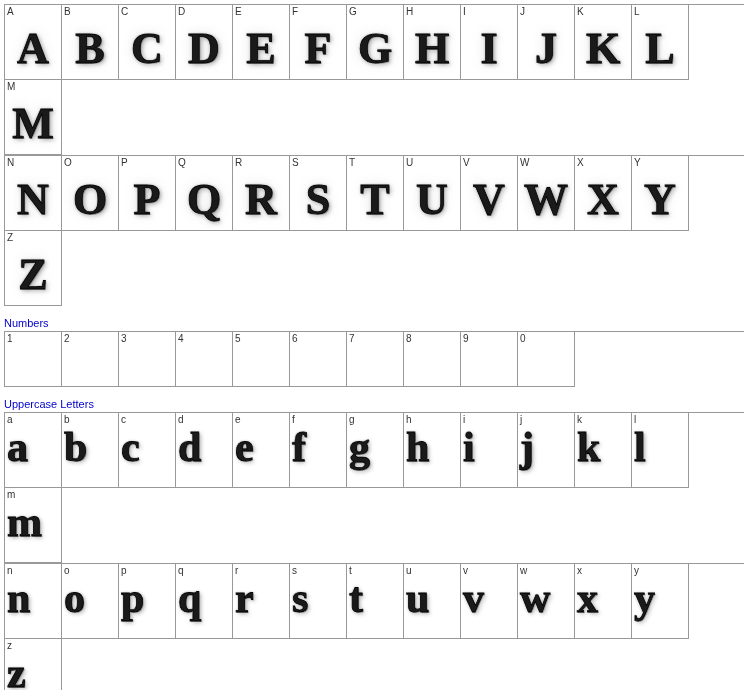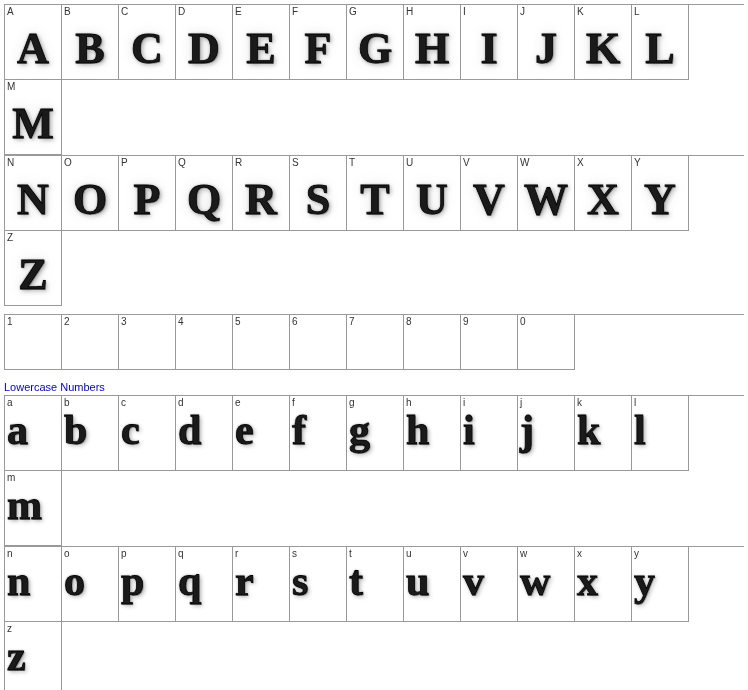--- a/index.html
+++ b/index.html
@@ -253,20 +253,21 @@
           <span class="cell-label">Z</span>
           <div class="cell-image">
             <span class="big-char" style="font-size: 44px; font-family: Georgia, &quot;Times New Roman&quot;, serif; font-weight: 900; color: rgb(26, 26, 26); -webkit-text-stroke: 0.8px rgb(0, 0, 0); line-height: 1; display: block; text-align: center; width: 100%; text-shadow: rgba(180, 180, 180, 0.9) 0px 0px 3px, rgba(80, 80, 80, 0.5) 1px 1px 0px, rgba(200, 200, 200, 0.4) -1px -1px 0px, rgba(0, 0, 0, 0.3) 2px 2px 4px, rgba(150, 150, 150, 0.3) 0px 0px 12px;">Z</span>
           </div>
         </div>
       </div>
   </div>
 
   <div class="spacer"></div>
 
+  <div class="section-label">Numbers</div>
   <div class="grid-wrapper">
     <div class="grid-container num-grid" id="num-row1">
         <div class="grid-cell">
           <span class="cell-label">1</span>
         </div>
         <div class="grid-cell">
           <span class="cell-label">2</span>
         </div>
         <div class="grid-cell">
           <span class="cell-label">3</span>
@@ -290,21 +291,21 @@
           <span class="cell-label">9</span>
         </div>
         <div class="grid-cell">
           <span class="cell-label">0</span>
         </div>
       </div>
   </div>
 
   <div class="spacer"></div>
 
-  <div class="section-label">Lowercase Numbers</div>
+  <div class="section-label">Uppercase Letters</div>
   <div class="grid-wrapper">
     <div class="grid-container lower-grid" id="lower-row1">
         <div class="grid-cell">
           <span class="cell-label">a</span>
           <div class="cell-image">
             <span style="font-size: 42px; font-family: Georgia, &quot;Times New Roman&quot;, serif; font-weight: 900; color: rgb(26, 26, 26); -webkit-text-stroke: 0.8px rgb(0, 0, 0); line-height: 1; display: block; text-align: center; width: 100%; text-shadow: rgba(180, 180, 180, 0.9) 0px 0px 3px, rgba(80, 80, 80, 0.5) 1px 1px 0px, rgba(200, 200, 200, 0.4) -1px -1px 0px, rgba(0, 0, 0, 0.3) 2px 2px 4px;">a</span>
           </div>
         </div>
         <div class="grid-cell">
           <span class="cell-label">b</span>

